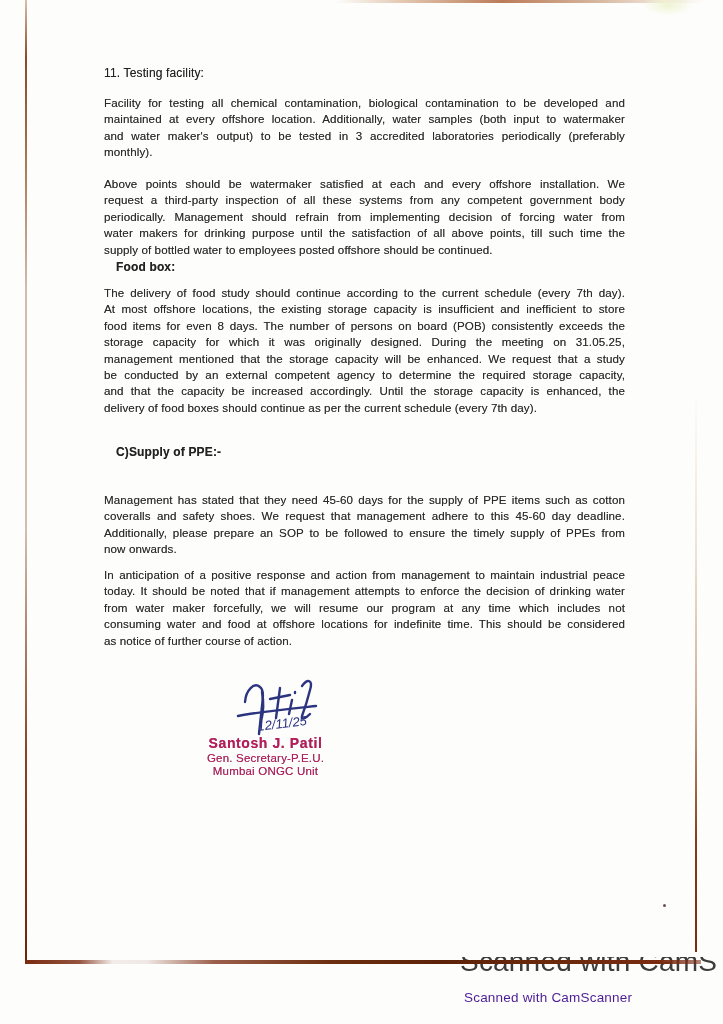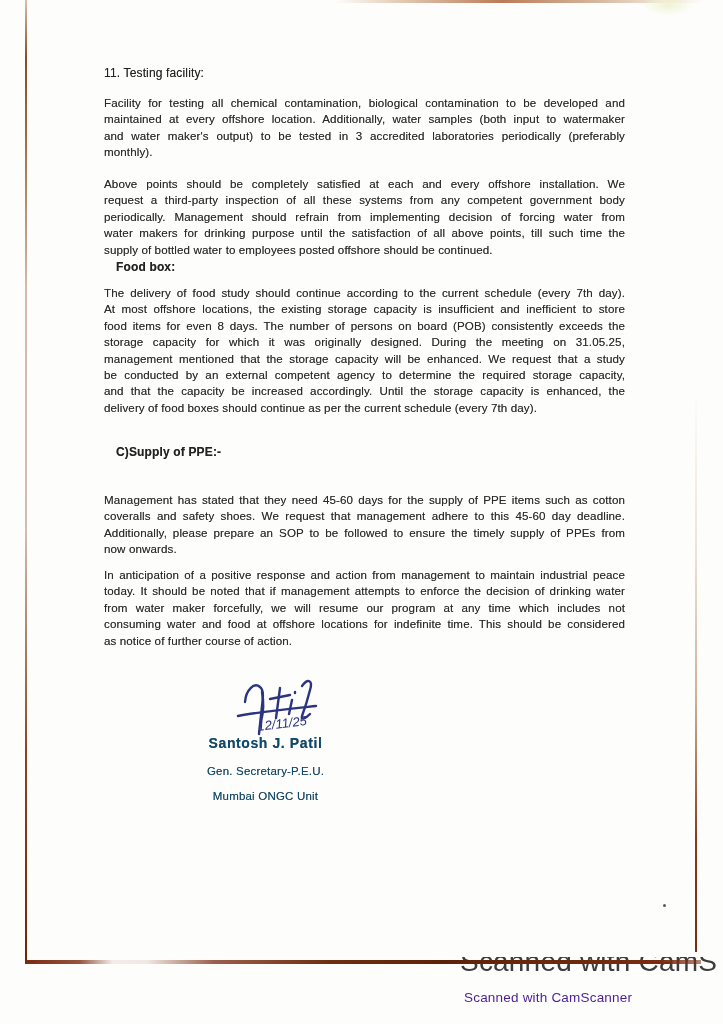--- a/index.html
+++ b/index.html
@@ -24,26 +24,26 @@
   .h-bold{font-weight:700;padding-left:12px;}
   .heading{
     position:absolute;left:104px;
     color:#222;font-size:12px;letter-spacing:.15px;
     text-shadow:0 0 .5px rgba(45,45,45,.55);
   }
   
   .sig-svg{position:absolute;left:218px;top:676px;}
   .sig-block{
     position:absolute;left:178px;top:735px;width:175px;
-    text-align:center;color:#0c4a6e;
+    text-align:center;color:#be185d;
     text-shadow:0 0 .5px rgba(40,40,40,.6);
   }
   .sig-name{font-size:14px;font-weight:700;letter-spacing:.6px;}
-  .sig-title{font-size:11.5px;margin-top:14px;letter-spacing:.2px;}
-  .sig-unit{font-size:11.5px;margin-top:13px;letter-spacing:.2px;}
+  .sig-title{font-size:11.5px;margin-top:1px;letter-spacing:.2px;}
+  .sig-unit{font-size:11.5px;margin-top:1px;letter-spacing:.2px;}
   
   .edge-left{
     position:absolute;left:25px;top:0;width:2px;height:964px;
     background:linear-gradient(180deg,
       rgba(190,140,105,.55) 0%, #8a4a28 6%, #a06a43 14%,
       rgba(170,120,90,.5) 30%, rgba(160,110,85,.45) 55%,
       #8a4222 78%, #7a2a10 95%, #6d2408 100%);
   }
   .edge-right{
     position:absolute;left:695px;top:390px;width:2px;height:562px;
@@ -105,21 +105,21 @@
   <div class="heading h-plain" style="top:66px;">11. Testing facility:</div>
 
   <div class="body-text" style="top:95px;">
       <div class="jline"> Facility for testing all chemical contamination, biological contamination to be developed and</div>
       <div class="jline">maintained at every offshore location. Additionally, water samples (both input to watermaker</div>
       <div class="jline">and water maker's output) to be tested in 3 accredited laboratories periodically (preferably</div>
       <div class="jline jline-last">monthly).</div>
     </div>
 
   <div class="body-text" style="top:176px;">
-      <div class="jline">Above points should be completely satisfied at each and every offshore installation. We</div>
+      <div class="jline">Above points should be watermaker satisfied at each and every offshore installation. We</div>
       <div class="jline">request a third-party inspection of all these systems from any competent government body</div>
       <div class="jline">periodically. Management should refrain from implementing decision of forcing water from</div>
       <div class="jline">water makers for drinking purpose until the satisfaction of all above points, till such time the</div>
       <div class="jline jline-last">supply of bottled water to employees posted offshore should be continued.</div>
     </div>
 
   <div class="heading h-bold" style="top:260px;">Food box:</div>
 
   <div class="body-text" style="top:285px;">
       <div class="jline">The delivery of food study should continue according to the current schedule (every 7th day).</div>

